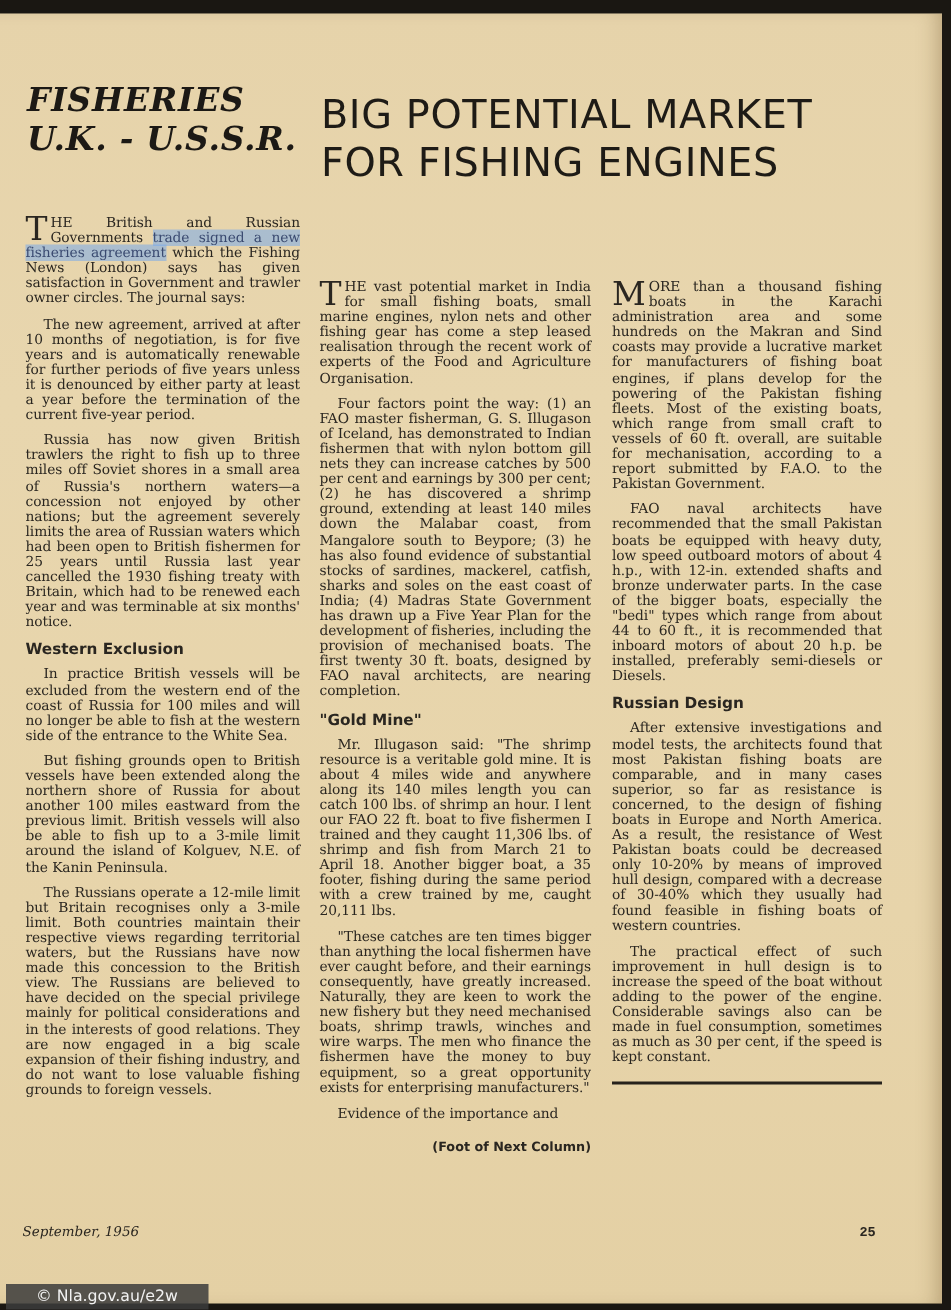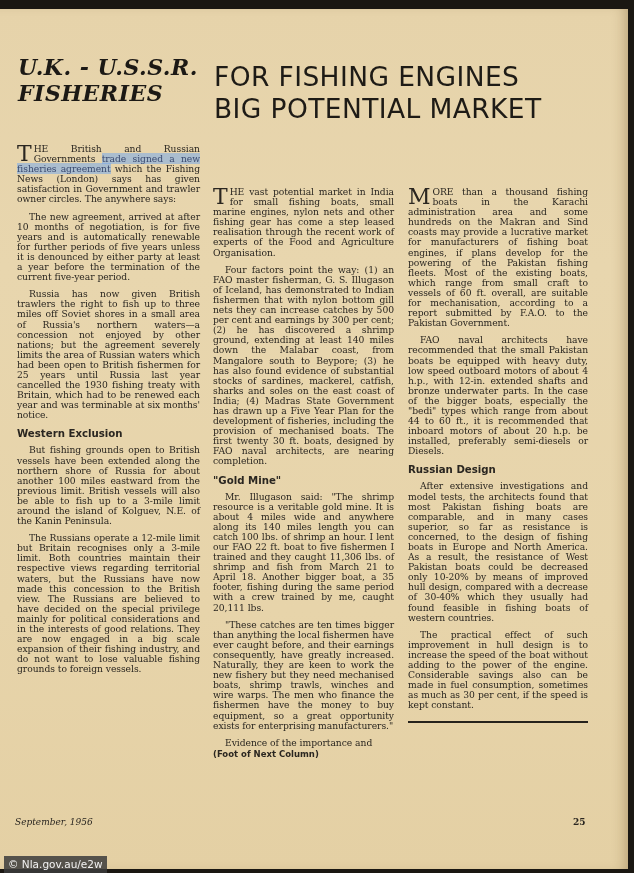--- a/index.html
+++ b/index.html
@@ -29,54 +29,55 @@
     position: absolute; left: 214px; top: 52px; width: 400px;
     font-family: "DejaVu Sans", sans-serif; font-size: 26.5px; line-height: 32px;
     letter-spacing: 0.4px; color: #1e1b16; font-weight: normal;
   }
   .standfirst {
     position: absolute; left: 214px; top: 127px; width: 375px;
     font-family: "DejaVu Serif", serif; font-weight: bold; font-style: italic;
     font-size: 10.4px; line-height: 14.2px; text-align: justify; color: #25211b;
   }
   .subhead { font-family: "DejaVu Sans", sans-serif; font-weight: bold; font-size: 10.2px; margin: 8px 0 6px 0; }
-  .foot-next { text-align: left; font-family: "DejaVu Sans", sans-serif; font-weight: bold; font-size: 8.5px; margin-top: 1px; }
+  .foot-next { text-align: right; font-family: "DejaVu Sans", sans-serif; font-weight: bold; font-size: 8.5px; margin-top: 12px; }
   .rule { border-top: 2px solid #26221c; margin: 10px 0 10px 0; }
   .highlight { background: rgba(120,170,235,0.55); color: #3a4a70; }
   .footer-date { position: absolute; left: 15px; top: 808px; font-style: italic; font-weight: normal; font-size: 9px; color: #2a2620; }
-  .page-num { position: absolute; left: 573px; top: 808px; font-weight: bold; font-size: 9px; color: #2a2620; }
+  .page-num { position: absolute; left: 573px; top: 808px; font-weight: bold; font-size: 9px; color: #2a2620; font-family: Liberation Mono, monospace; }
   .watermark {
-    position: absolute; left: 4px; top: 856px; padding: 1px 4px;
+    position: absolute; left: 4px; top: 856px; padding: 1px 20px;
     background: rgba(60,60,60,0.85); color: #f2f2f2;
     font-family: "DejaVu Sans", sans-serif; font-size: 10.5px; line-height: 15px;
   }
 </style>
 </head>
 <body>
 
 <div class="page">
 
   <div class="left-title">
+    <div>FISHERIES</div>
     <div>U.K. - U.S.S.R.</div>
-    <div>FISHERIES</div>
   </div>
 
   <div class="main-title">
+    <div>BIG POTENTIAL MARKET</div>
     <div>FOR FISHING ENGINES</div>
-    <div>BIG POTENTIAL MARKET</div>
   </div>
 
 
   <div class="col" style="left:17px; top:135px; width:183px;">
     <p class="first">
-      <span class="dropcap">T</span><span>HE British and Russian Governments </span><span class="highlight">trade signed a new fisheries agreement</span><span> which the Fishing News (London) says has given satisfaction in Government and trawler owner circles. The anywhere says:</span>
+      <span class="dropcap">T</span><span>HE British and Russian Governments </span><span class="highlight">trade signed a new fisheries agreement</span><span> which the Fishing News (London) says has given satisfaction in Government and trawler owner circles. The journal says:</span>
     </p>
     <p>The new agreement, arrived at after 10 months of negotiation, is for five years and is automatically renewable for further periods of five years unless it is denounced by either party at least a year before the termination of the current five-year period.</p>
     <p>Russia has now given British trawlers the right to fish up to three miles off Soviet shores in a small area of Russia's northern waters—a concession not enjoyed by other nations; but the agreement severely limits the area of Russian waters which had been open to British fishermen for 25 years until Russia last year cancelled the 1930 fishing treaty with Britain, which had to be renewed each year and was terminable at six months' notice.</p>
     <div class="subhead">Western Exclusion</div>
+    <p>In practice British vessels will be excluded from the western end of the coast of Russia for 100 miles and will no longer be able to fish at the western side of the entrance to the White Sea.</p>
     <p>But fishing grounds open to British vessels have been extended along the northern shore of Russia for about another 100 miles eastward from the previous limit. British vessels will also be able to fish up to a 3-mile limit around the island of Kolguev, N.E. of the Kanin Peninsula.</p>
     <p>The Russians operate a 12-mile limit but Britain recognises only a 3-mile limit. Both countries maintain their respective views regarding territorial waters, but the Russians have now made this concession to the British view. The Russians are believed to have decided on the special privilege mainly for political considerations and in the interests of good relations. They are now engaged in a big scale expansion of their fishing industry, and do not want to lose valuable fishing grounds to foreign vessels.</p>
   </div>
 
   <div class="col" style="left:213px; top:178px; width:181px;">
     <p class="first">
       <span class="dropcap">T</span><span>HE vast potential market in India for small fishing boats, small marine engines, nylon nets and other fishing gear has come a step leased realisation through the recent work of experts of the Food and Agriculture Organisation.</span>
     </p>
     <p>Four factors point the way: (1) an FAO master fisherman, G. S. Illugason of Iceland, has demonstrated to Indian fishermen that with nylon bottom gill nets they can increase catches by 500 per cent and earnings by 300 per cent; (2) he has discovered a shrimp ground, extending at least 140 miles down the Malabar coast, from Mangalore south to Beypore; (3) he has also found evidence of substantial stocks of sardines, mackerel, catfish, sharks and soles on the east coast of India; (4) Madras State Government has drawn up a Five Year Plan for the development of fisheries, including the provision of mechanised boats. The first twenty 30 ft. boats, designed by FAO naval architects, are nearing completion.</p>
     <div class="subhead">"Gold Mine"</div>

